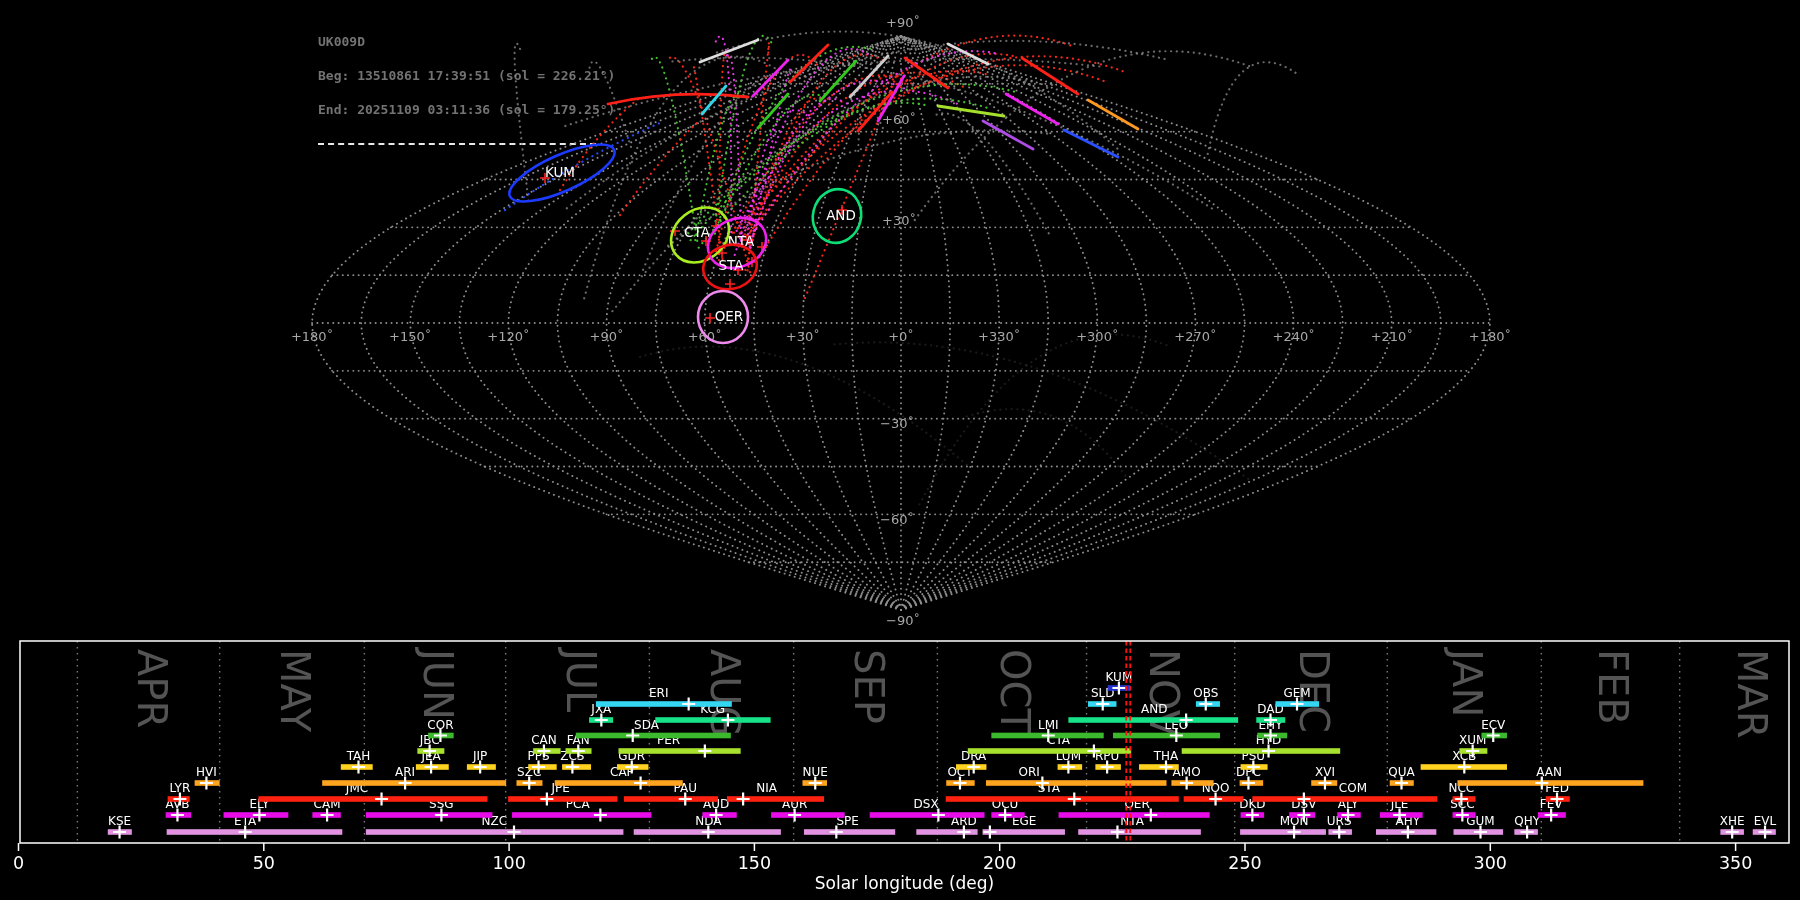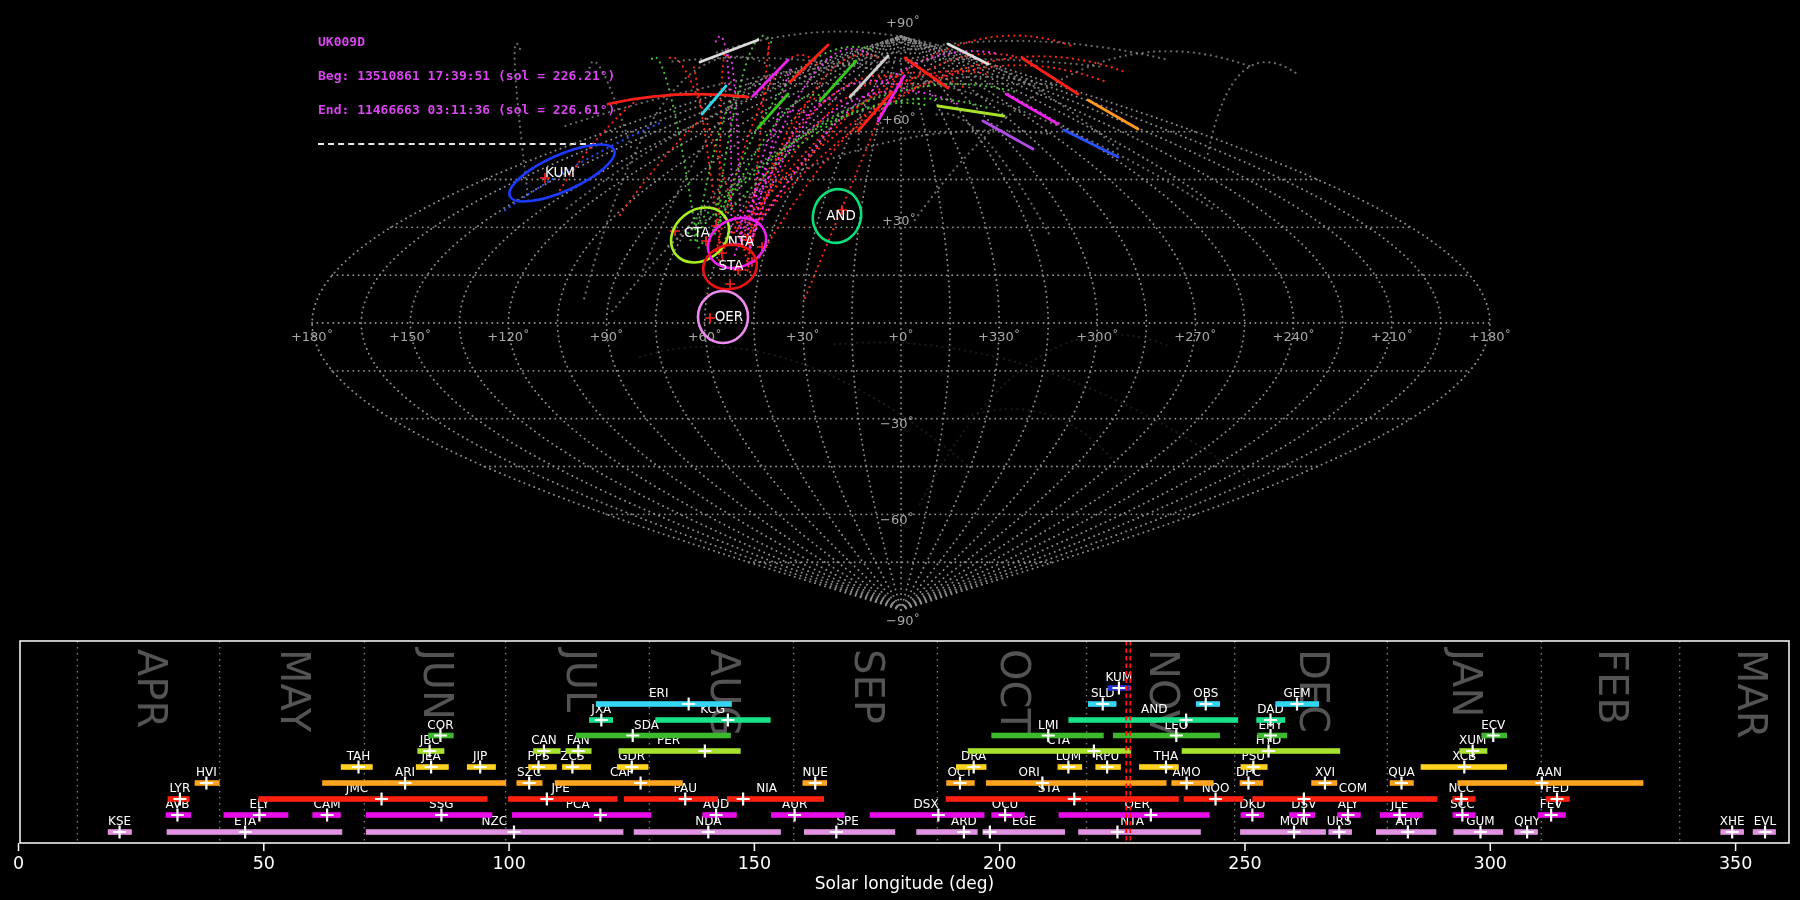--- a/index.html
+++ b/index.html
@@ -1,30 +1,30 @@
 <!DOCTYPE html>
 <html><head>
 <meta charset="utf-8">
 <style>
   html,body{margin:0;padding:0;background:#000;}
   body{width:1800px;height:900px;position:relative;overflow:hidden;
        font-family:"DejaVu Sans",sans-serif;}
   #scene{position:absolute;left:0;top:0;}
-  .info{position:absolute;left:318px;top:13px;color:#d946ef;
+  .info{position:absolute;left:318px;top:13px;color:#737373;
         font:bold 13px/11.4px "DejaVu Sans Mono",monospace;white-space:pre;}
   .info .sep{border-top:2px dashed #e8e8e8;width:278px;margin:5px 0 7px 0;}
   svg text{font-family:"DejaVu Sans",sans-serif;}
 </style>
 </head>
 <body>
 
 <div class="info">
   <div>UK009D</div>
   <div>Beg: 13510861 17:39:51 (sol = 226.21°)</div>
-  <div>End: 11466663 03:11:36 (sol = 226.61°)</div>
+  <div>End: 20251109 03:11:36 (sol = 179.25°)</div>
   <div class="sep"></div>
 </div>
 
 <svg id="scene" width="1800" height="900" viewBox="0 0 1800 900">
     <g>
       <g stroke="#9a9a9a" fill="none" stroke-width="1.9" stroke-dasharray="0.1 5.2" stroke-linecap="round" opacity="0.92">
         <line x1="748.5659351964194" y1="562.175" x2="1053.4340648035807" y2="562.175"></line>
         <line x1="606.52" y1="514.34" x2="1195.48" y2="514.34"></line>
         <line x1="484.542390152371" y1="466.505" x2="1317.457609847629" y2="466.505"></line>
         <line x1="390.94567818711704" y1="418.67" x2="1411.054321812883" y2="418.67"></line>

